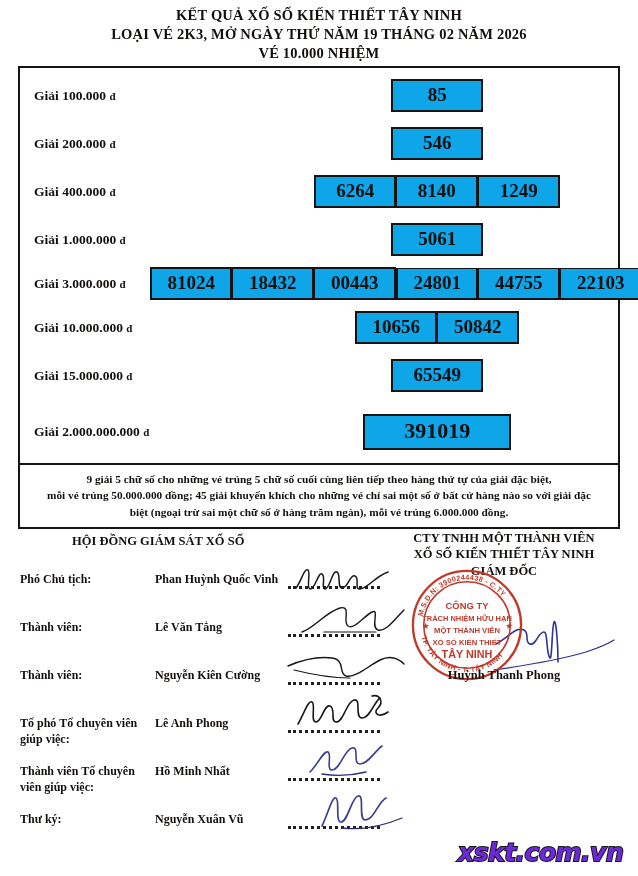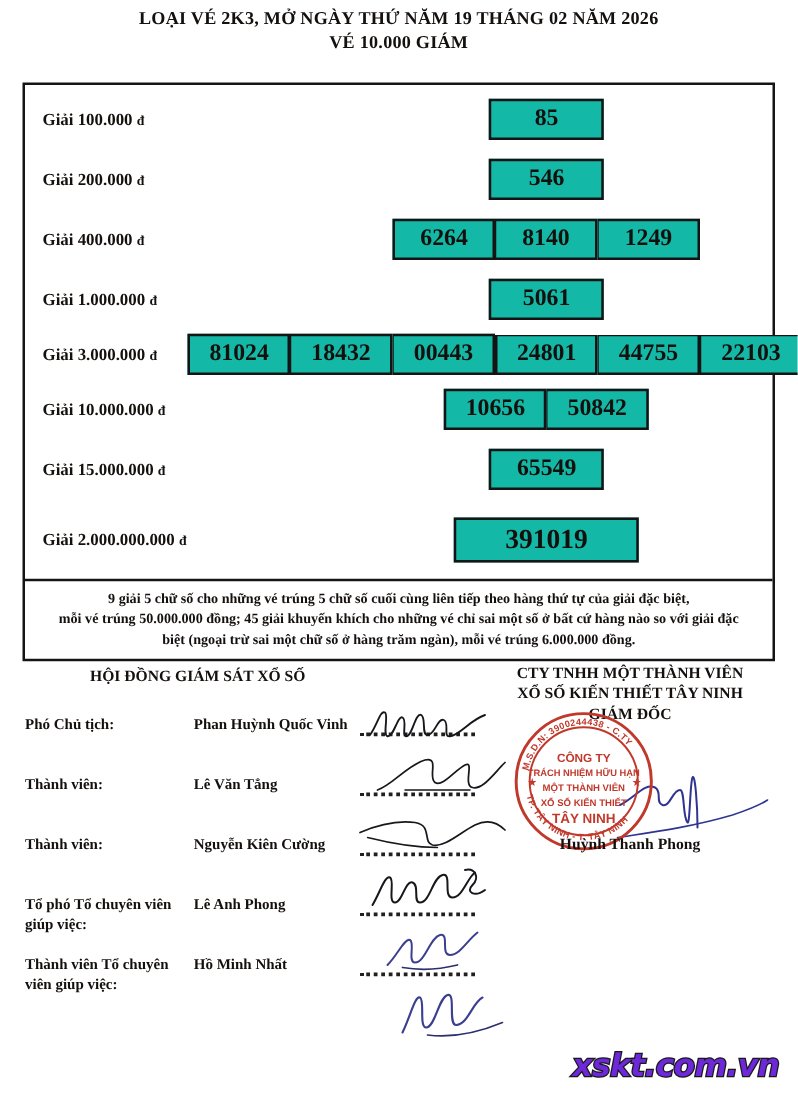--- a/index.html
+++ b/index.html
@@ -56,21 +56,21 @@
     justify-content: center;
     margin: 4px 0;
   }
   .num {
     border: 2px solid #141414;
     font-weight: bold;
     font-size: 19px;
     line-height: 1;
     padding: 4px 0 6px;
     text-align: center;
-    background: #14b8a6;
+    background: #0ea5e9;
   }
   .num + .num { border-left-width: 1px; }
   .w2 { width: 92px; }
   .w5 { width: 82px; }
   .w6 { width: 148px; font-size: 22px; }
   .wbig { width: 92px; }
 
   .strip.stack { flex-direction: row; align-items: center; margin: 0; }
   .strip.stack .srow { display: flex; }
   .strip.stack .srow + .srow .num { border-top-width: 1px; }
@@ -155,22 +155,23 @@
     color: #6d28d9;
     -webkit-text-stroke: 2px #1a1a1a;
     paint-order: stroke fill;
     text-shadow: 0 0 1px #1a1a1a;
   }
 </style>
 </head>
 <body>
 
 <div class="header">
+  <div class="line l1">KẾT QUẢ XỔ SỐ KIẾN THIẾT TÂY NINH</div>
   <div class="line l2">LOẠI VÉ 2K3, MỞ NGÀY THỨ NĂM 19 THÁNG 02 NĂM 2026</div>
-  <div class="line l3">VÉ 10.000 GIÁM</div>
+  <div class="line l3">VÉ 10.000 NHIỆM</div>
 </div>
 
 <div class="result-box">
   <table class="prize-table">
     <tbody>
       <tr class="rowspace">
           <td colspan="2"></td>
         </tr>
 
       <tr>
@@ -356,20 +357,25 @@
     <div class="dots"></div>
   </div>
   <div class="sig-row">
     <div class="role">Tổ phó Tổ chuyên viên giúp việc:</div>
     <div class="name">Lê Anh Phong</div>
     <div class="dots"></div>
   </div>
   <div class="sig-row">
     <div class="role">Thành viên Tổ chuyên viên giúp việc:</div>
     <div class="name">Hồ Minh Nhất</div>
+    <div class="dots"></div>
+  </div>
+  <div class="sig-row">
+    <div class="role">Thư ký:</div>
+    <div class="name">Nguyễn Xuân Vũ</div>
     <div class="dots"></div>
   </div>
 </div>
 
 <div class="ink" style="left:292px;top:562px">
   <svg width="110" height="34" viewBox="0 0 110 34">
     <path d="M4 26 C10 18 12 6 16 8 C19 10 14 26 18 27 C23 28 26 10 30 12 C34 14 29 27 33 27
              C38 27 40 8 45 10 C49 12 45 26 50 26 C56 26 58 12 63 14 C68 16 62 28 68 27
              C76 26 84 14 96 10" fill="none" stroke="#17171c" stroke-width="1.5" stroke-linecap="round"></path>
   </svg>

